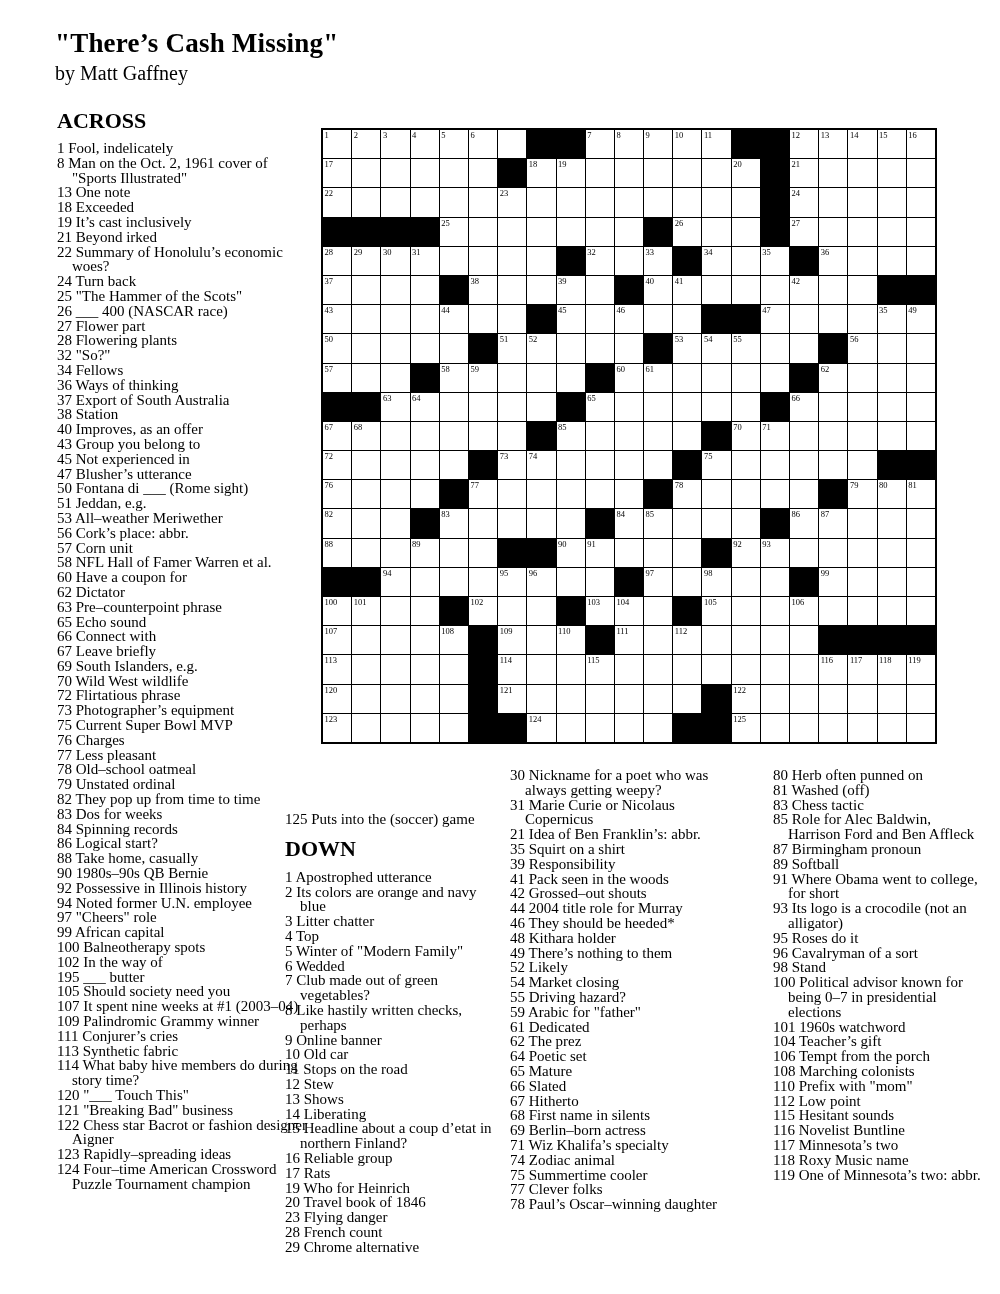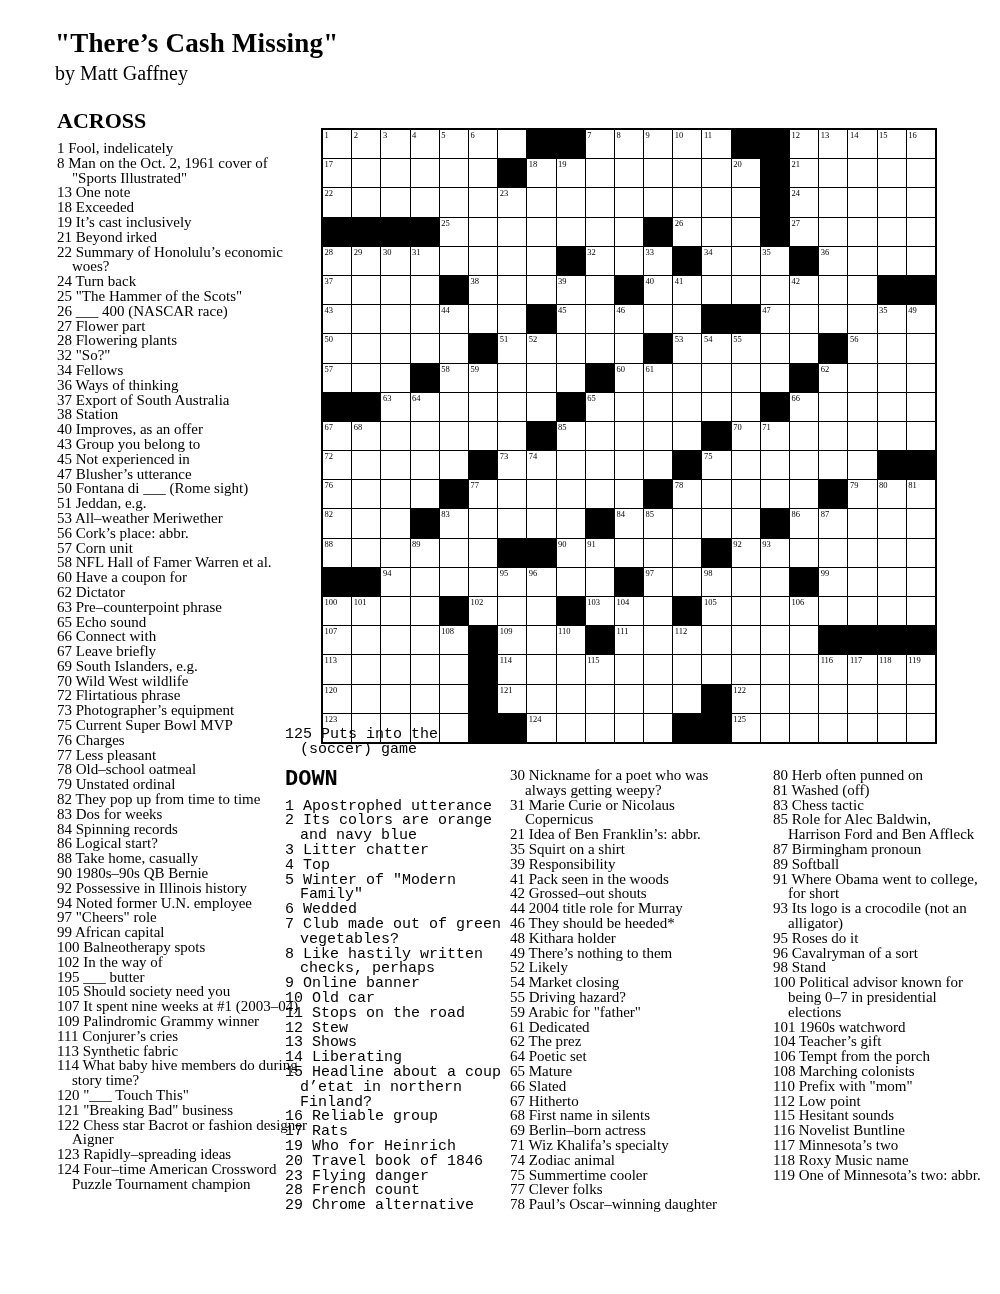--- a/index.html
+++ b/index.html
@@ -4,21 +4,21 @@
 <style>
   html,body{margin:0;padding:0;background:#fff;}
   .page{position:relative;width:1000px;height:1294px;background:#ffffff;overflow:hidden;
         font-family:"Liberation Serif",serif;color:#000;}
   .title{position:absolute;left:55px;top:28px;font-size:27px;font-weight:bold;letter-spacing:.2px;}
   .byline{position:absolute;left:55px;top:62px;font-size:20px;text-align:center;}
   .colhead{font-size:22px;font-weight:bold;margin:0 0 7px 0;}
   .clues{font-size:15px;line-height:14.8px;}
   .clue{padding-left:15px;text-indent:-15px;}
   .across-col{position:absolute;left:57px;top:108px;width:258px;}
-  .bcol2{position:absolute;left:285px;top:728px;width:218px;font-family:Liberation Mono, monospace;}
+  .bcol2{position:absolute;left:285px;top:812px;width:218px;}
   .bcol3{position:absolute;left:510px;top:768px;width:220px;}
   .bcol4{position:absolute;left:737px;top:768px;width:208px;margin-left:36px;}
   .pre-clue{margin-bottom:9px;}
   .downhead{margin:0 0 8px 0;}
   .grid{position:absolute;left:321px;top:128px;display:grid;
         grid-template-columns:repeat(21,28.2px);grid-auto-rows:28.2px;gap:1px;
         background:#000;border:2px solid #000;}
   .cell{background:#fff;position:relative;}
   .cell.black{background:#000;}
   .cell .num{position:absolute;top:0px;left:1.5px;font-size:8.5px;line-height:10px;

